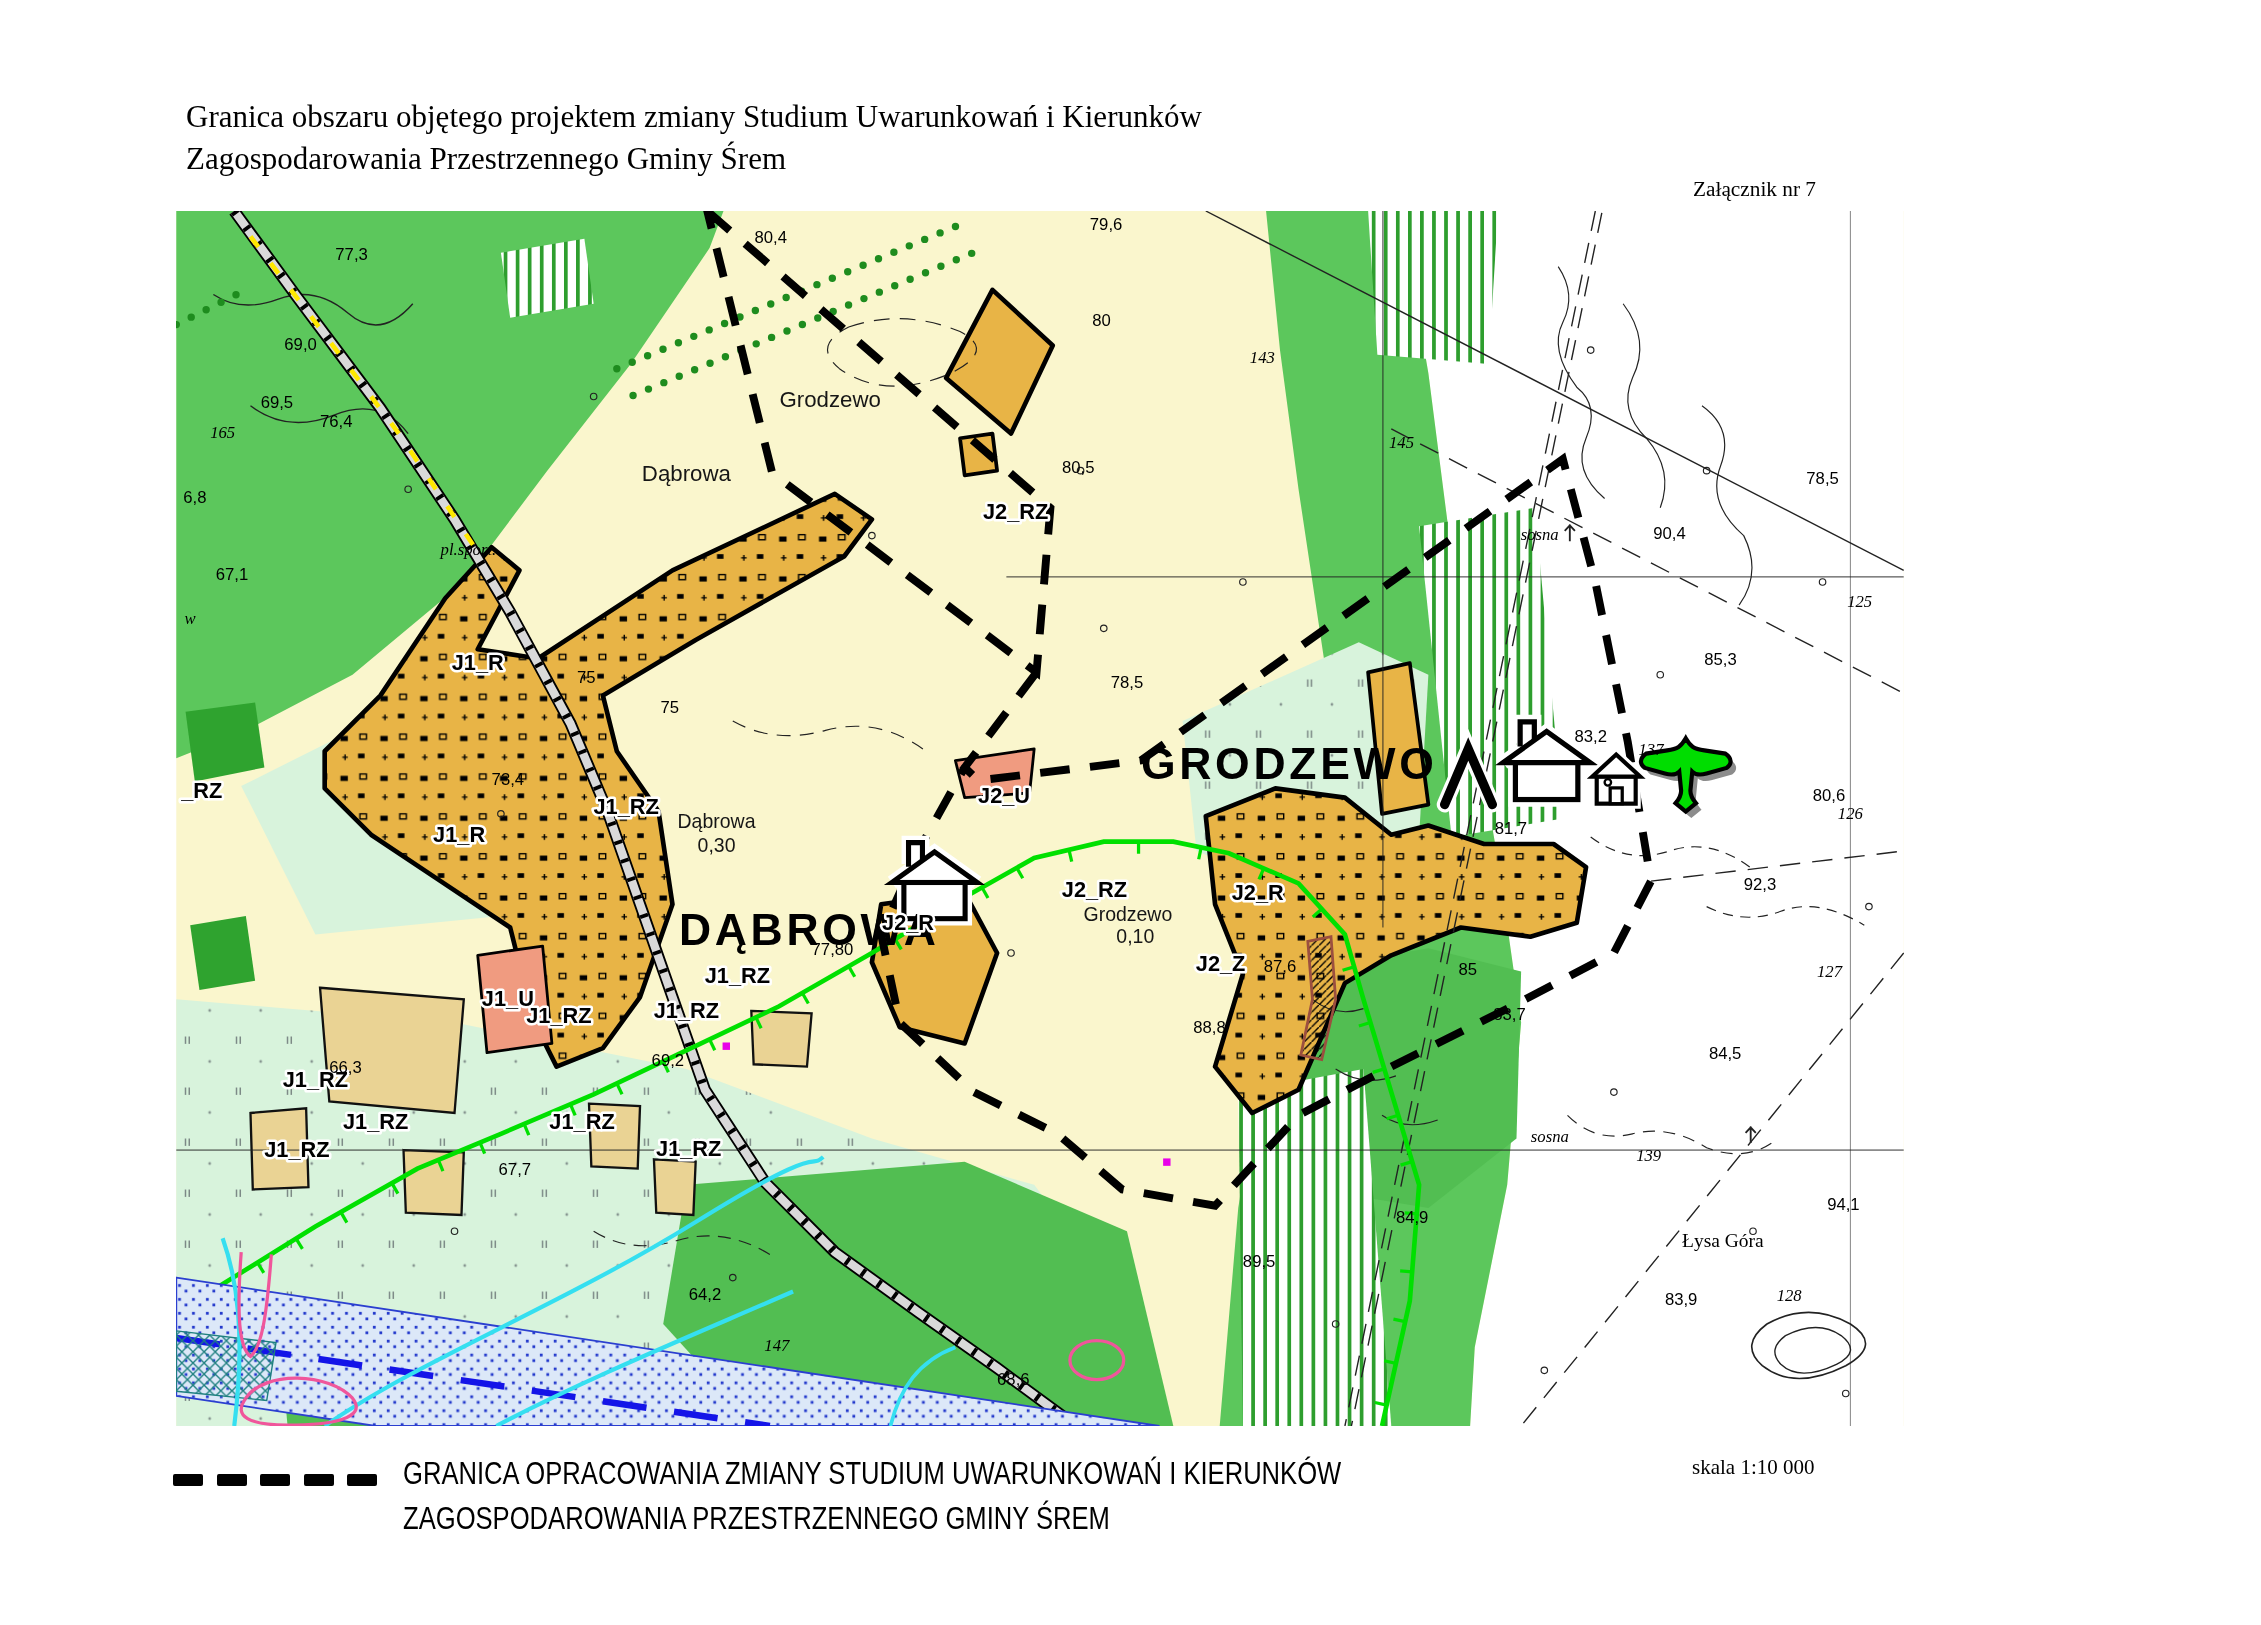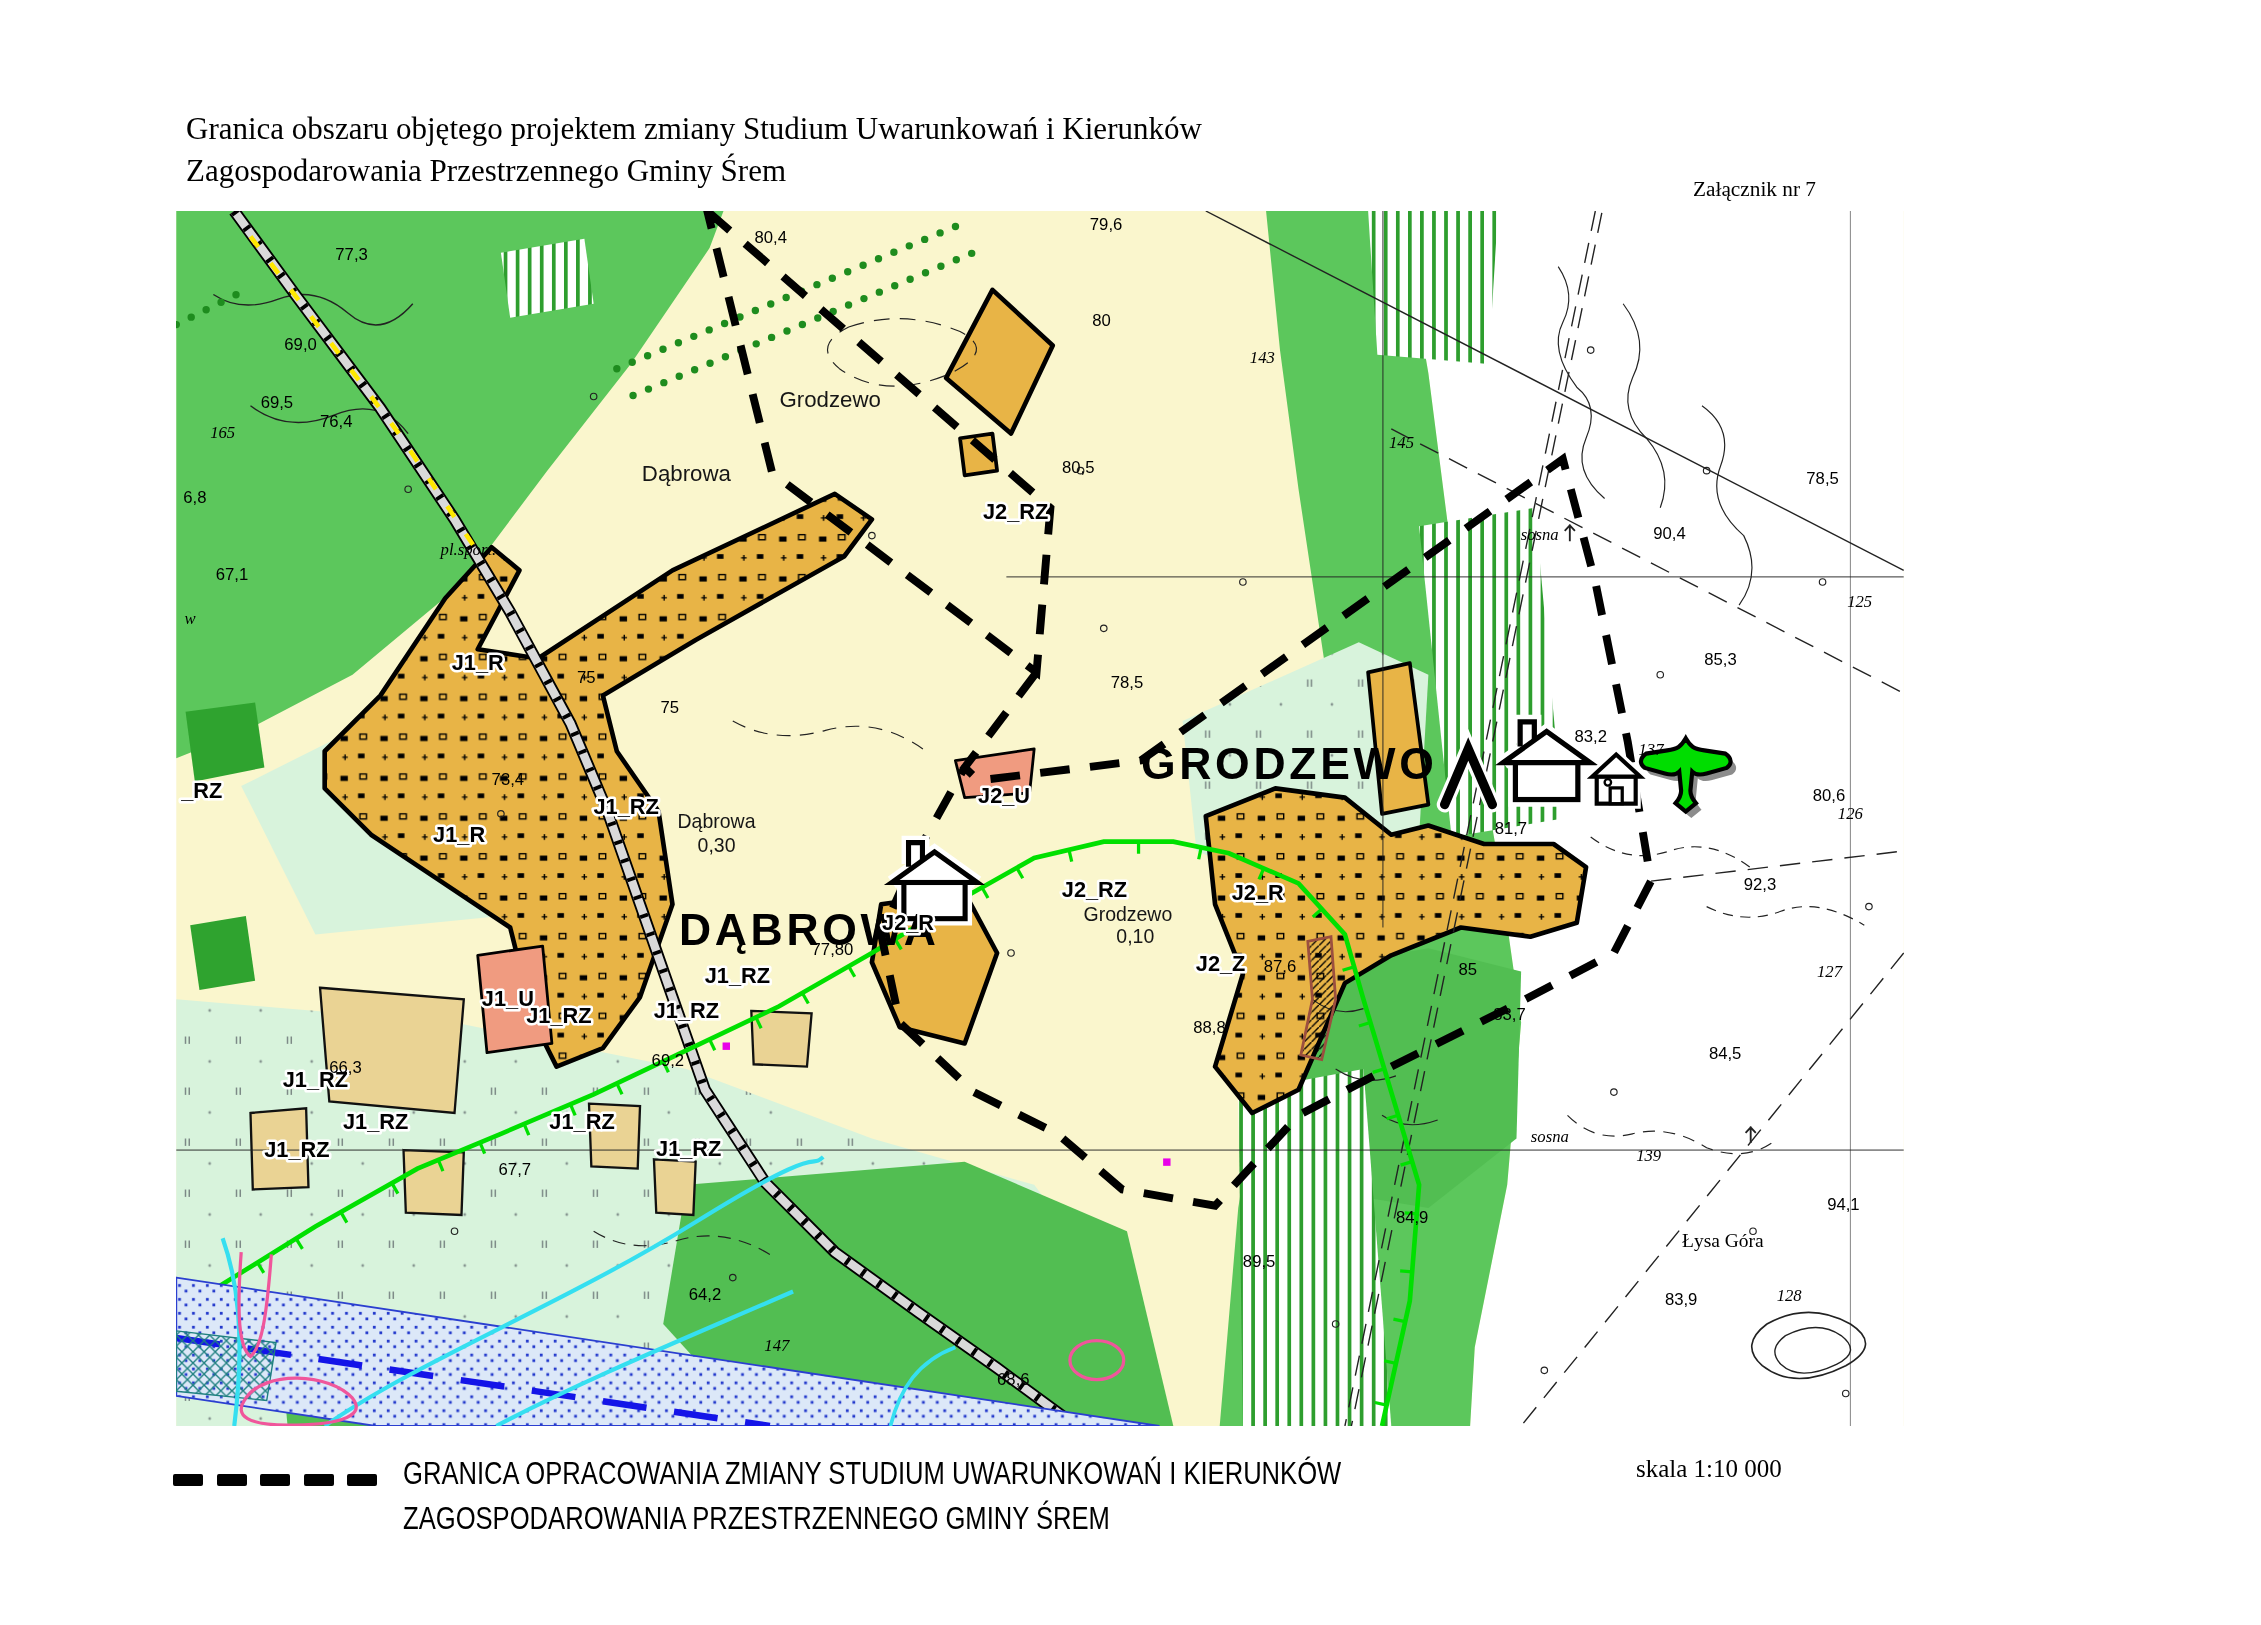--- a/index.html
+++ b/index.html
@@ -1,23 +1,23 @@
 <!DOCTYPE html>
 <html style="font-size:7.4px"><head>
 <meta charset="utf-8">
 <style>
   html,body{margin:0;padding:0;background:#fff}
   body{width:2261px;height:1626px;position:relative;font-family:"Liberation Serif",serif;color:#000}
-  .title{position:absolute;left:186px;top:108px;font-size:31px;line-height:1.34;white-space:pre-line}
+  .title{position:absolute;left:186px;top:96px;font-size:31px;line-height:1.34;white-space:pre-line}
   .attach{position:absolute;left:1693px;top:177px;font-size:21.3px;font-weight:normal}
   .map{position:absolute;left:176px;top:211px;width:1728px;height:1215px}
   .legend-dashes{position:absolute;left:173px;top:1474px;width:204px;display:flex;justify-content:space-between}
   .legend-dashes span{width:30px;height:12px;background:#000;border-radius:1.9px}
   .legend-text{position:absolute;left:403px;top:1451px;font-family:"Liberation Sans",sans-serif;font-size:32px;line-height:1.42;transform:scaleX(.8);transform-origin:0 0;white-space:pre-line;letter-spacing:0px}
-  .skala{position:absolute;left:1636px;top:1455px;font-size:25px}
+  .skala{position:absolute;left:1692px;top:1455px;font-size:21px}
   svg text{font-family:"Liberation Sans",sans-serif;fill:#000}
   svg text.zone{font-size:47px;font-weight:bold;paint-order:stroke;stroke:#fff;stroke-width:11px;stroke-linejoin:round}
   svg text.town{font-size:96px;font-weight:bold;letter-spacing:8px}
   svg text.place{font-size:48px;fill:#161616}
   svg text.psm{font-size:42px;fill:#161616}
   svg text.elev{font-size:36px}
   svg text.ital{font-size:36px;font-style:italic;font-family:"Liberation Serif",serif}
   svg text.serifname{font-size:42px;font-family:"Liberation Serif",serif}
 </style>
 </head>

